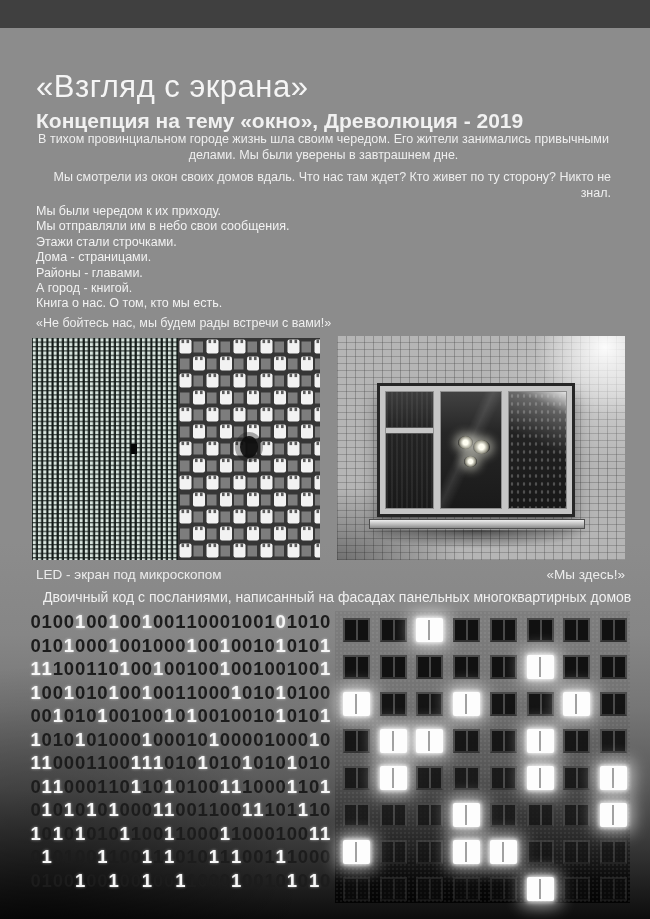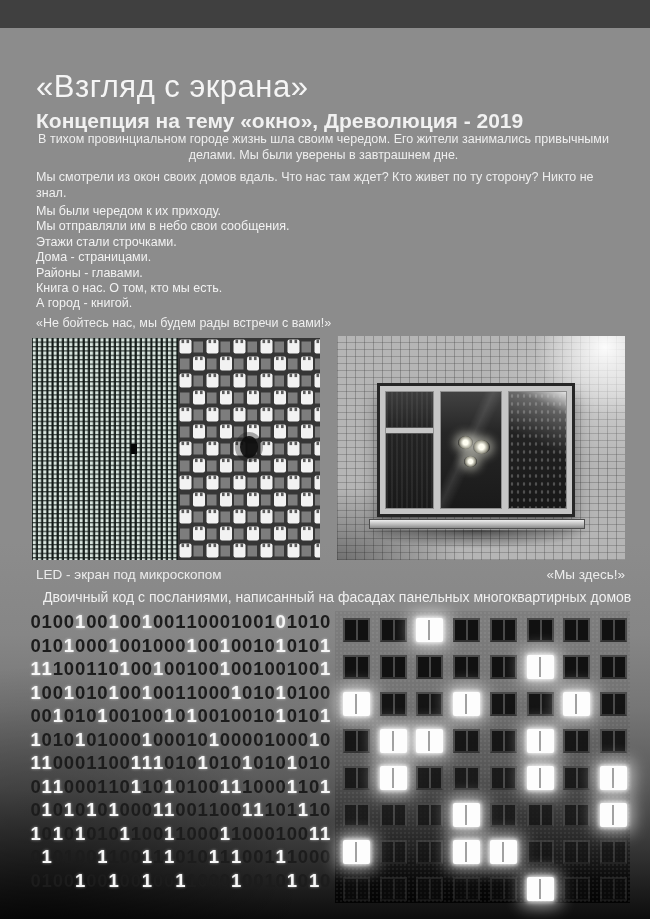--- a/index.html
+++ b/index.html
@@ -10,21 +10,21 @@
       radial-gradient(ellipse 60% 42% at 6% 98%, rgba(0,0,0,.55), rgba(0,0,0,0) 68%),
       linear-gradient(180deg, #8c8c8c 0%, #8c8c8c 56%, #868686 66%, #767676 74%,
                       #575757 83%, #2c2c2c 91%, #0c0c0c 97%, #040404 100%);
     margin-top: 28px;
   }
   .abs { position:absolute; }
   .title { left:36px; top:20px; font-size:31px; letter-spacing:.5px; color:#f5f5f5; font-weight:normal; }
   .subtitle { left:36px; top:64px; font-size:21px; color:#f1f1f1; }
   .para { left:36px; width:575px; font-size:12.5px; line-height:16px; color:#efefef; margin:0; }
   .p1 { top:103px;text-align:center; }
-  .p2 { top:141px; }
+  .p2 { top:141px;text-align:right; }
   .poem { left:36px; top:176px; font-size:12.5px; line-height:15.4px; }
   .quote { top:287px; }
 
   
   .led-image { left:32px; top:310px; width:288px; height:222px; font-size:0; }
   .led-image svg { display:inline-block; vertical-align:top; }
 
   
   .window-photo {
     left:337px; top:308px; width:288px; height:224px;
@@ -106,22 +106,22 @@
   <h2 class="abs subtitle">Концепция на тему «окно», Древолюция - 2019</h2>
 
   <p class="abs para p1">В тихом провинциальном городе жизнь шла своим чередом. Его жители занимались привычными делами. Мы были уверены в завтрашнем дне.</p>
   <p class="abs para p2">Мы смотрели из окон своих домов вдаль. Что нас там ждет? Кто живет по ту сторону? Никто не знал.</p>
   <div class="abs poem" id="poem-lines">
       <div>Мы были чередом к их приходу.</div>
       <div>Мы отправляли им в небо свои сообщения.</div>
       <div>Этажи стали строчками.</div>
       <div>Дома - страницами.</div>
       <div>Районы - главами.</div>
+      <div>А город - книгой.</div>
       <div>Книга о нас. О том, кто мы есть.</div>
-      <div>А город - книгой.</div>
     </div>
   <p class="abs para quote">«Не бойтесь нас, мы будем рады встречи с вами!»</p>
 
   <div class="abs led-image">
     <svg width="146" height="222">
       <defs>
         <pattern id="pv" width="5.2" height="4.4" patternUnits="userSpaceOnUse">
           <rect width="5.2" height="4.4" fill="#101815"></rect>
           <rect x="0.8" y="0.3" width="3.1" height="3.4" fill="#d9e6df"></rect>
         </pattern>

